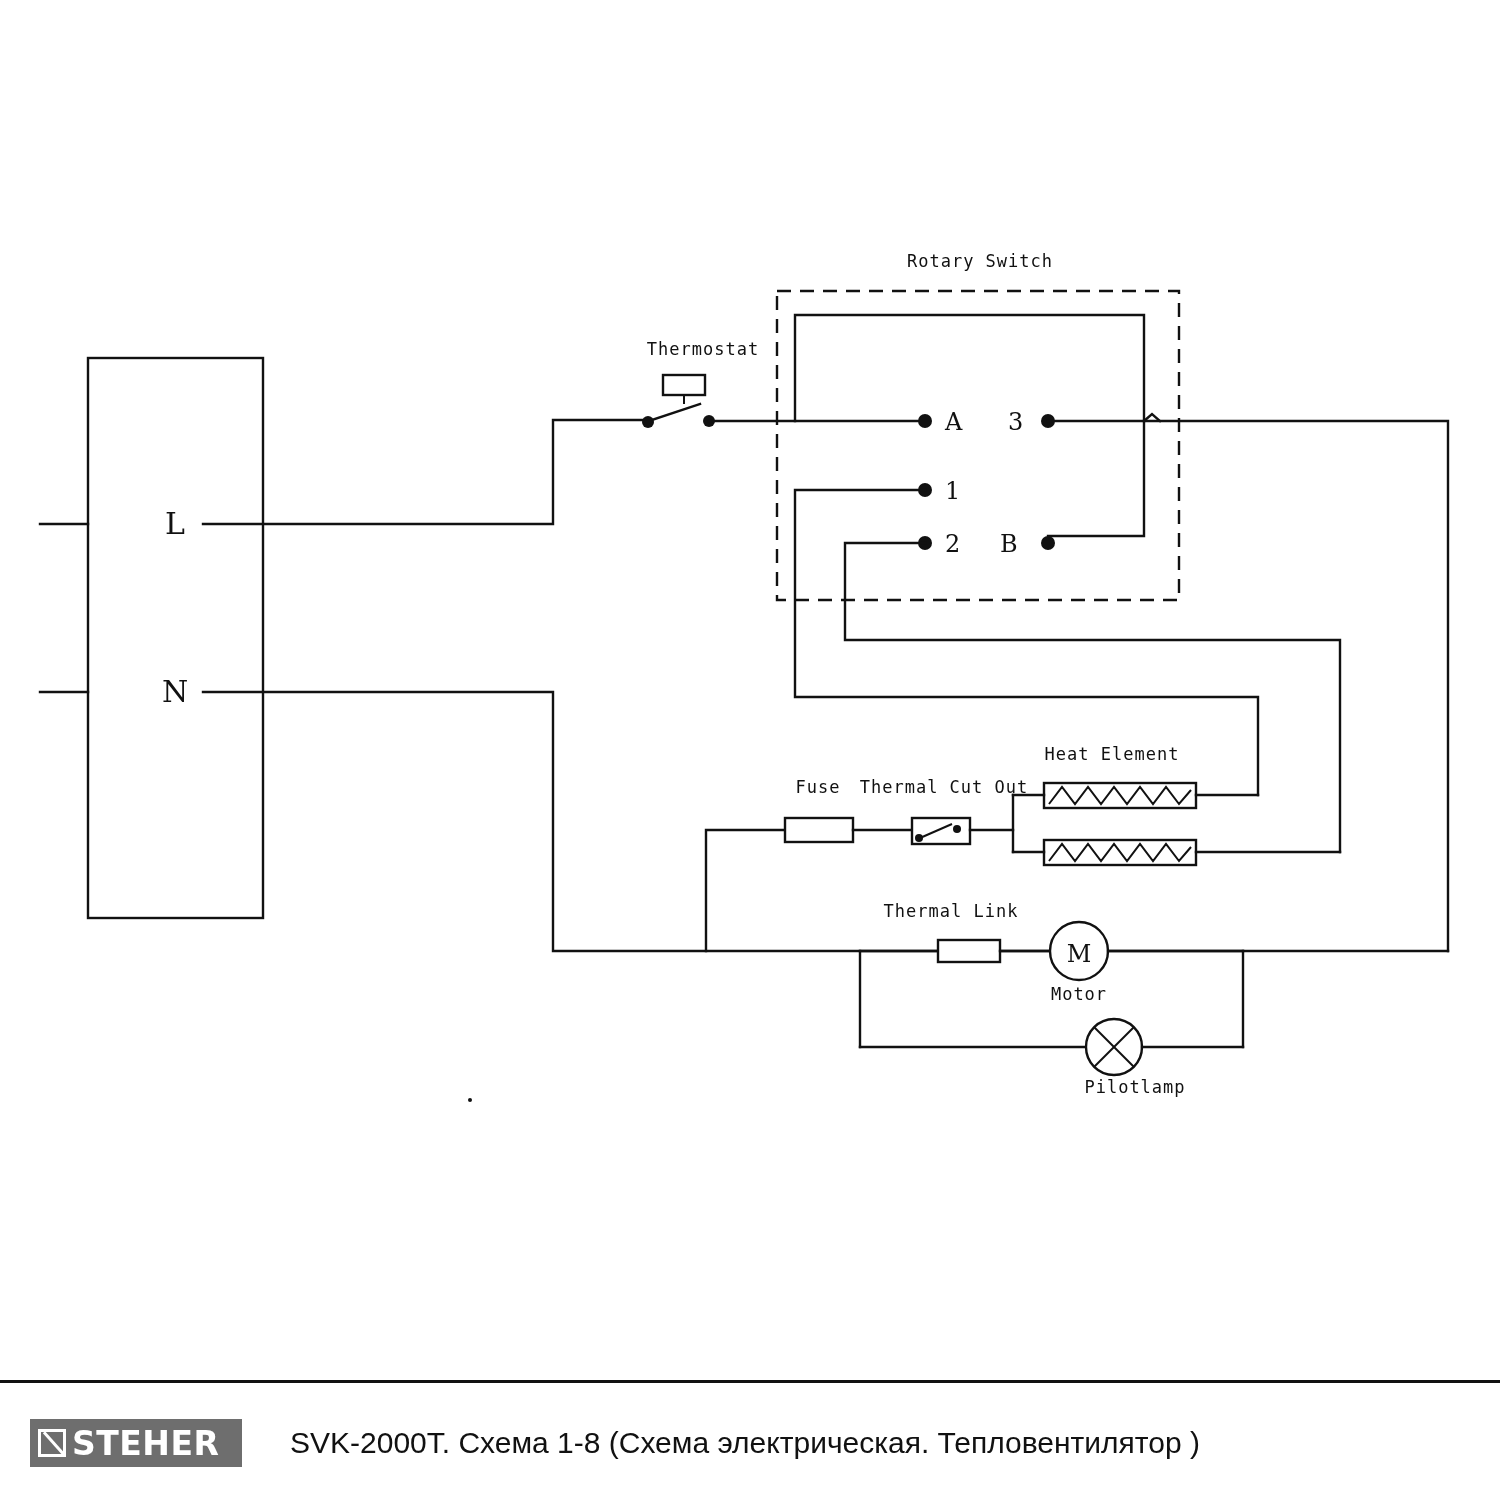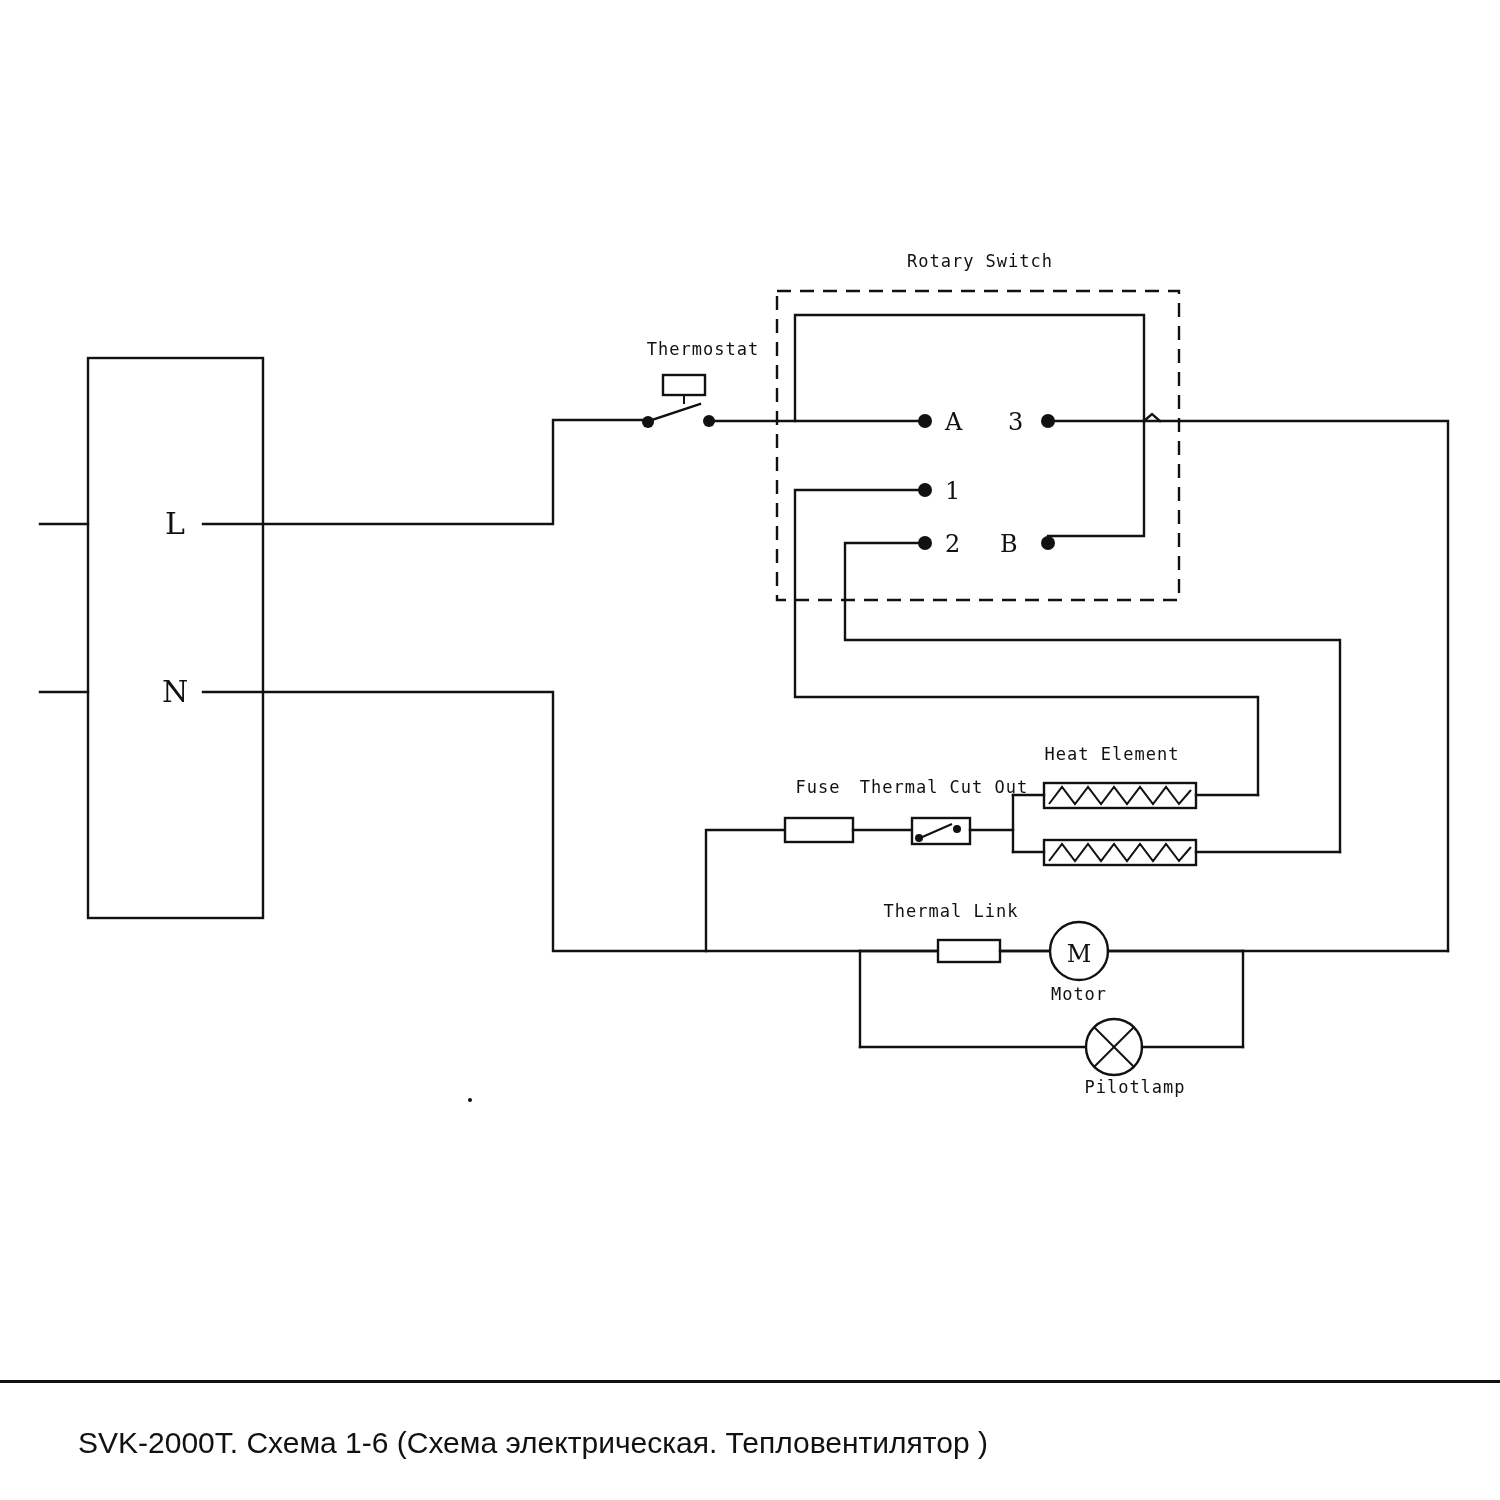--- a/index.html
+++ b/index.html
@@ -237,20 +237,24 @@
       <line x1="1134" y1="1027" x2="1094" y2="1067" class="wire-thin"></line>
       <line x1="1142" y1="1047" x2="1243" y2="1047" class="wire"></line>
       <text x="1135" y="1093" text-anchor="middle" class="lbl">Pilotlamp</text>
 
       <circle cx="470" cy="1100" r="2" class="dot"></circle>
     </svg>
   </div>
 
   <div id="footer">
     <div id="footer-inner">
+      <div class="logo">
+        <span class="logo-mark"></span>
+        <span class="logo-text">STEHER</span>
+      </div>
       <div class="caption">
         <span class="model">SVK-2000T.</span>
-        <span>Схема 1-6 (Схема электрическая. Тепловентилятор )</span>
+        <span>Схема 1-8 (Схема электрическая. Тепловентилятор )</span>
       </div>
     </div>
   </div>
 
 </div>
 
 </body></html>

